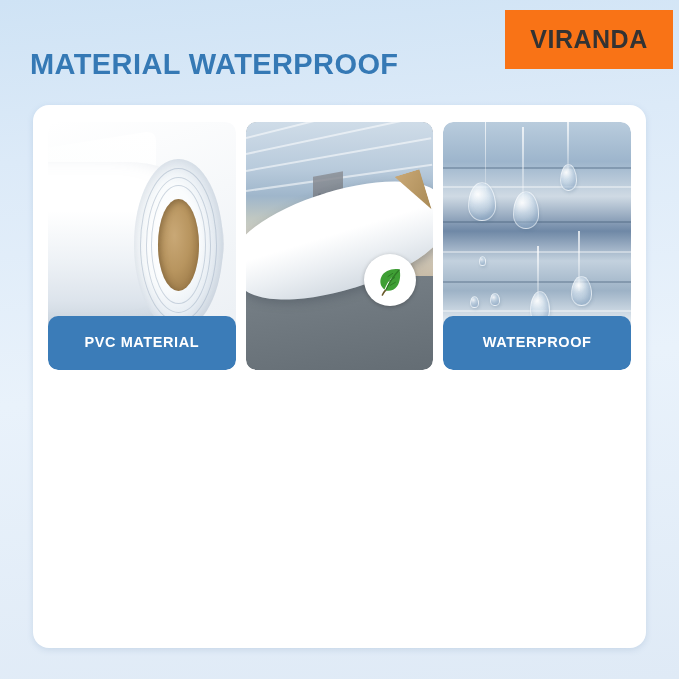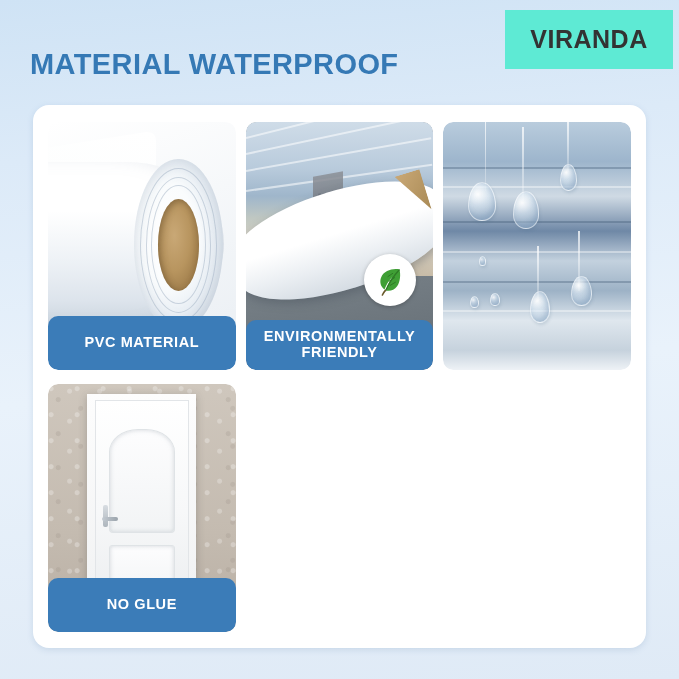--- a/index.html
+++ b/index.html
@@ -16,21 +16,21 @@
     position: relative;
   }
 
   
   .brand-badge {
     position: absolute;
     left: 505px;
     top: 10px;
     width: 168px;
     height: 59px;
-    background: #5eead4;
+    background: #f97316;
     display: flex;
     align-items: center;
     justify-content: center;
   }
   .brand-badge .brand-text {
     font-size: 25px;
     font-weight: bold;
     letter-spacing: 0.5px;
     color: #333333;
     font-family: "Liberation Sans", sans-serif;
@@ -477,22 +477,20 @@
         <div class="eco-roll-tip"></div>
         <div class="eco-badge">
           <svg width="34" height="34" viewBox="0 0 34 34">
             <path d="M26.5 6.5C20 5 11 7.5 8.2 14.2c-2.1 5 0 10 3.3 12.3 1.2-3.6 3.6-8.6 7.8-12.6-3 4.6-5.2 9.4-6.2 13.6 3.6 1.1 8.3-.4 11-4.2 3.4-4.8 3.6-12.2 2.4-16.8z" fill="#3f9f35"></path>
             <path d="M26.5 6.5c-5 5.5-10.5 13-14 21.5" stroke="#2e7a26" stroke-width="1.3" fill="none"></path>
             <path d="M20 10.2l-5.4 3.6M22 14.4l-6.2 3.9M22.8 19l-6 3.6" stroke="#2e7a26" stroke-width="1" fill="none"></path>
             <path d="M12.4 27.4c-1.4 1.6-2.4 3.3-3 4.6" stroke="#6b5a2c" stroke-width="1.6" fill="none" stroke-linecap="round"></path>
           </svg>
         </div>
       </div>
-      <div class="card-label two-line">ENVIRONMENTALLY
-FRIENDLY</div>
     </div>
 
 
     <div class="card">
       <div class="card-image img-water">
         <div class="water-grain dark" style="top:18%;"></div>
         <div class="water-grain" style="top:26%;"></div>
         <div class="water-grain dark" style="top:40%;"></div>
         <div class="water-grain" style="top:52%;"></div>
         <div class="water-grain dark" style="top:64%;"></div>
@@ -506,33 +504,19 @@
 
         <div class="drop" style="left:13%; top:24%; width:15%; height:16%;"></div>
         <div class="drop" style="left:37%; top:28%; width:14%; height:15%;"></div>
         <div class="drop" style="left:62%; top:17%; width:9%;  height:11%;"></div>
         <div class="drop" style="left:68%; top:62%; width:11%; height:12%;"></div>
         <div class="drop" style="left:46%; top:68%; width:11%; height:13%;"></div>
         <div class="drop" style="left:14%; top:70%; width:5%;  height:5%;"></div>
         <div class="drop" style="left:25%; top:69%; width:5%;  height:5%;"></div>
         <div class="drop" style="left:19%; top:54%; width:4%;  height:4%;"></div>
       </div>
+      <div class="card-label">WATERPROOF</div>
     </div>
 
 
-    <div class="card">
-      <div class="card-image img-door">
-        <div class="door-wall-tex"></div>
-        <div class="door-baseboard"></div>
-        <div class="door-frame">
-          <div class="door-slab">
-            <div class="door-panel top"></div>
-            <div class="door-panel bottom"></div>
-            <div class="door-handle"></div>
-            <div class="door-handle-bar"></div>
-          </div>
-        </div>
-      </div>
-      <div class="card-label">NO GLUE</div>
-    </div>
 
   </div>
 </div>
 
 </body></html>

